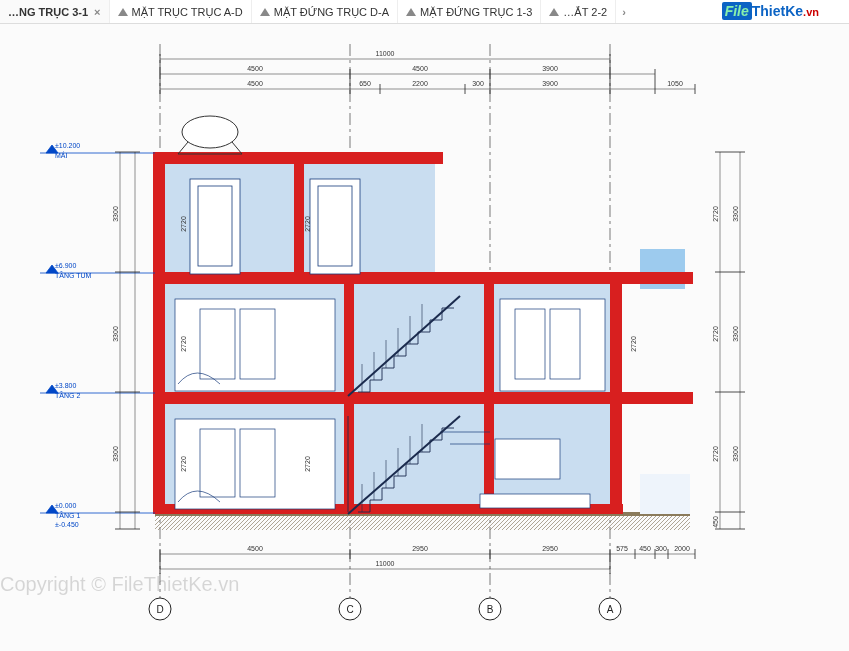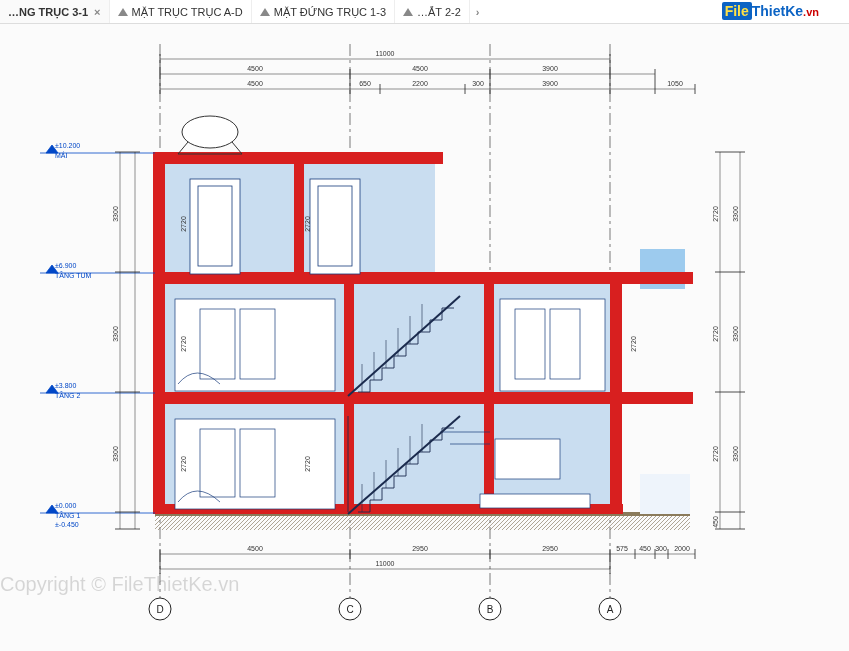--- a/index.html
+++ b/index.html
@@ -4,21 +4,21 @@
 <style>
 *{box-sizing:border-box;margin:0;padding:0;}
 body{font-family:Arial,sans-serif;background:#f9f9f9;width:849px;height:651px;position:relative;overflow:hidden;}
 .tabbar{display:flex;align-items:center;height:24px;background:#fff;border-bottom:1px solid #ddd;font-size:11px;color:#333;}
 .tab{display:flex;align-items:center;padding:0 8px;height:100%;border-right:1px solid #eee;cursor:pointer;white-space:nowrap;}
 .tab.active{background:#fafafa;font-weight:bold;}
 .tab-icon{display:inline-block;width:0;height:0;border-left:5px solid transparent;border-right:5px solid transparent;border-bottom:8px solid #888;margin-right:4px;}
 .tab-close{margin-left:6px;color:#888;font-weight:bold;}
 .tab-nav{padding:0 6px;color:#888;cursor:pointer;font-weight:bold;}
 .logo{position:absolute;top:2px;right:30px;font-weight:bold;z-index:100;}
-.logo .f{display:inline-block;background:#0b63c4;color:#fde047;padding:1px 3px;border-radius:2px;font-size:14px;}
+.logo .f{display:inline-block;background:#0b63c4;color:#86efac;padding:1px 3px;border-radius:2px;font-size:14px;font-style:italic;}
 .logo .t{color:#0b63c4;font-size:14px;}
 .logo .vn{color:#c00;font-size:11px;}
 .canvas{position:absolute;top:24px;left:0;right:0;bottom:0;background:#fbfbfb;}
 svg{position:absolute;top:0;left:0;}
 .watermark{position:absolute;bottom:55px;left:0;right:0;text-align:left;font-size:20px;color:rgba(0,0,0,0.15);z-index:50;pointer-events:none;}
 .dim-text{font-size:7px;fill:#333;}
 .dim-text-v{font-size:7px;fill:#333;}
 .axis-label{font-size:10px;fill:#222;font-weight:500;}
 .level-text{font-size:7px;fill:#0047c7;}
 </style>
@@ -26,20 +26,24 @@
 <body>
 
 <div class="tabbar">
   <div class="tab active">
     <span>…NG TRỤC 3-1</span>
     <span class="tab-close">×</span>
   </div>
   <div class="tab">
       <span class="tab-icon"></span>
       <span>MẶT TRỤC TRỤC A-D</span>
+    </div>
+  <div class="tab">
+      <span class="tab-icon"></span>
+      <span>MẶT ĐỨNG TRỤC D-A</span>
     </div>
   <div class="tab">
       <span class="tab-icon"></span>
       <span>MẶT ĐỨNG TRỤC 1-3</span>
     </div>
   <div class="tab">
       <span class="tab-icon"></span>
       <span>…ẮT 2-2</span>
     </div>
   <div class="tab-nav">›</div>

